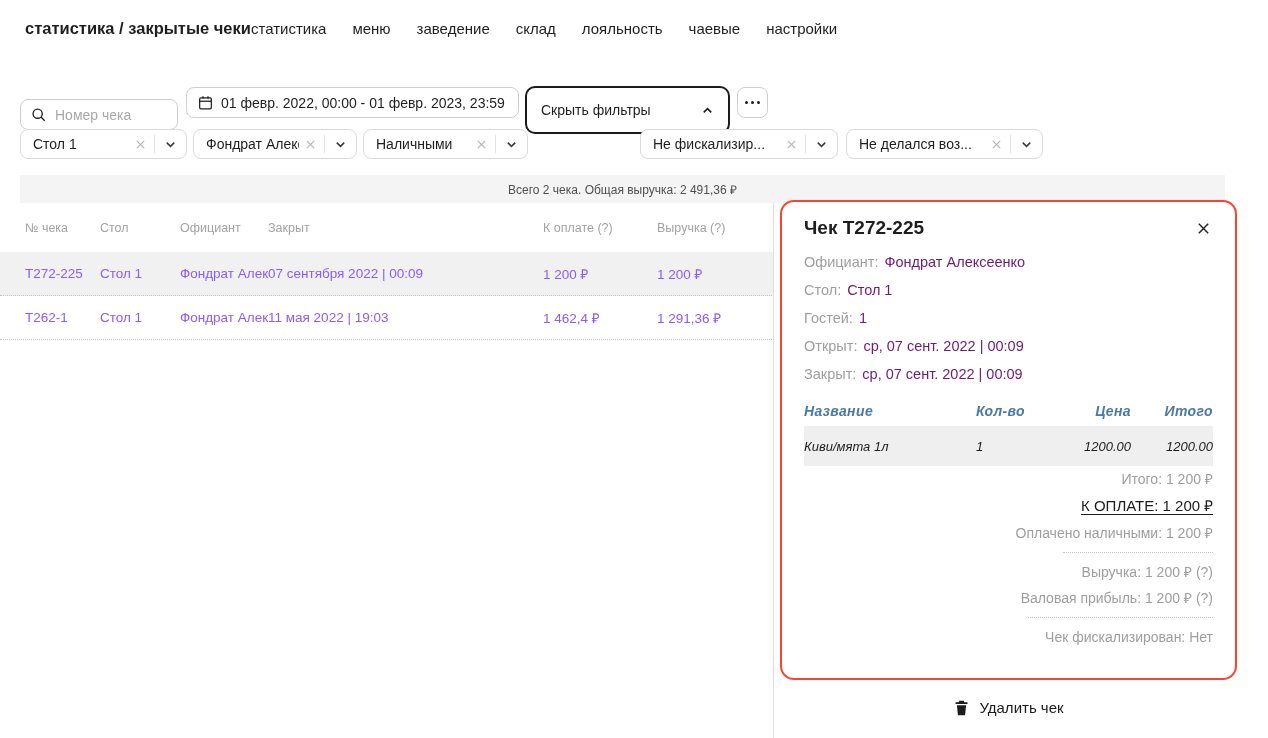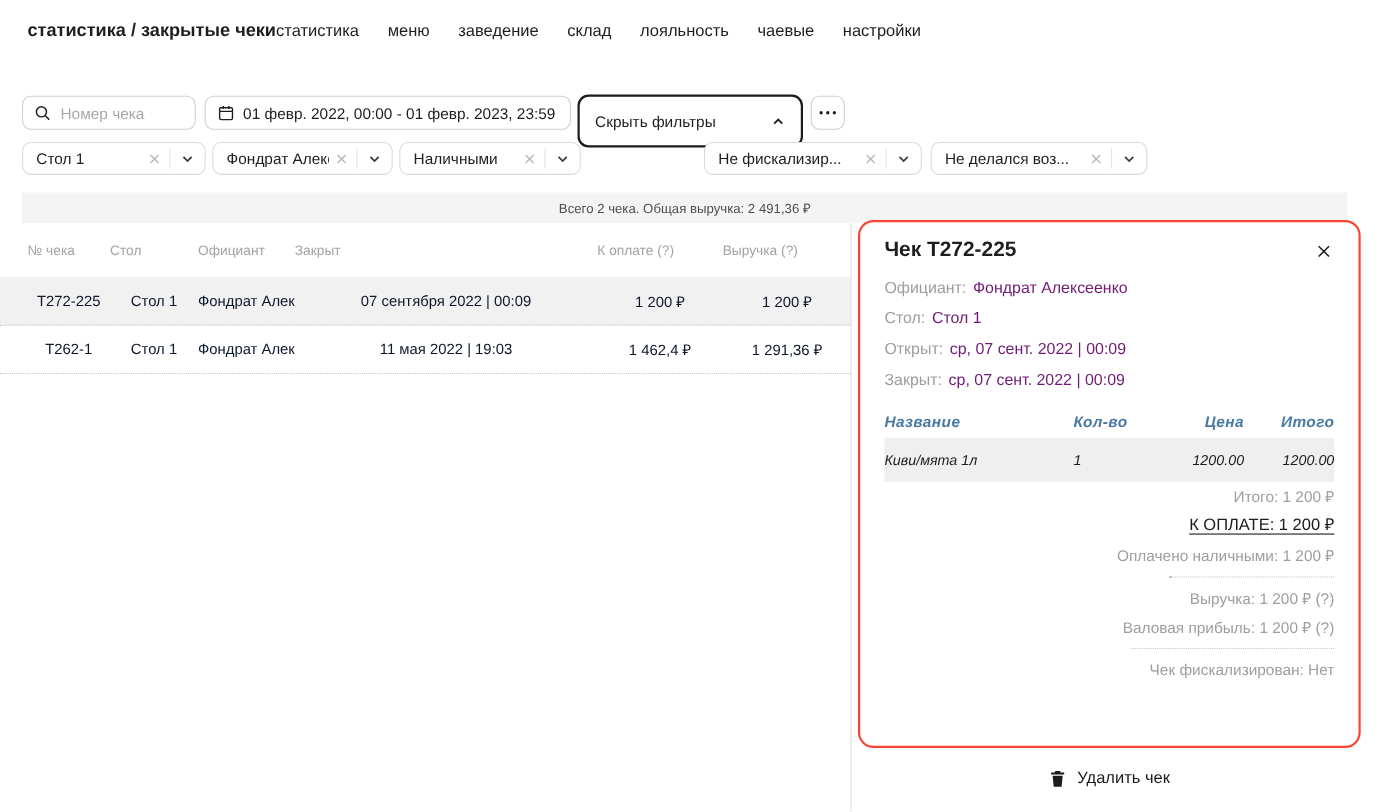--- a/index.html
+++ b/index.html
@@ -14,21 +14,21 @@
   .header { position:absolute; top:0; left:0; right:0; height:56px;
     display:flex; align-items:center; 
     padding:0 43px 0 25px; }
   .breadcrumb { font-size:16.5px; font-weight:700; }
   .topnav { display:flex; gap:26px; font-size:15px; }
   .topnav span { cursor:pointer; white-space:nowrap; }
 
   
   .ctrl { position:absolute; height:31px; border:1px solid #cfcfcf; border-radius:8px;
     background:#fff; display:flex; align-items:center; font-size:14px; }
-  .search-box { left:20px; top:87px; width:158px; padding:0 10px; gap:7px; }
+  .search-box { left:20px; top:99px; width:158px; padding:0 10px; gap:7px; }
   .search-box input { border:none; outline:none; width:100%; font-size:14px;
     font-family:inherit; color:#1e1e1e; background:transparent; }
   .search-box input::placeholder { color:#a8a8a8; }
   .date-btn { left:186px; top:87px; width:333px; padding:0 11px; gap:8px; cursor:pointer; white-space:nowrap; }
   .hide-btn { left:525px; top:86px; width:205px; height:48px; border:2px solid #1b1b1b;
     border-radius:10px; padding:0 14px; justify-content:space-between; cursor:pointer; }
   .more-btn { left:737px; top:87px; width:31px; height:31px; justify-content:center; cursor:pointer; }
   .dots-icon { display:flex; gap:2.5px; }
   .dots-icon i { width:3.5px; height:3.5px; border-radius:50%; background:#1e1e1e; }
 
@@ -48,21 +48,21 @@
   
   .summary-bar { position:absolute; left:20px; top:175px; width:1205px; height:28px;
     background:#f4f4f4; display:flex; align-items:center; justify-content:center;
     font-size:12px; color:#4f4f4f; }
 
   
   .rtable { position:absolute; left:0; top:203px; width:774px; }
   .rgrid { display:grid; grid-template-columns:75px 80px 88px 275px 114px 1fr;
     padding-left:25px; align-items:center; }
   .thead { height:49px; font-size:12.5px; color:#a3a3a3; }
-  .trow { height:44px; font-size:13.5px; color:#0f172a; border-bottom:1px dotted #c4c4c4; cursor:pointer;text-align:center; }
+  .trow { height:44px; font-size:13.5px; color:#8b5cf6; border-bottom:1px dotted #c4c4c4; cursor:pointer; }
   .trow.selected { background:#f1f1f1; }
   .cell-clip { white-space:nowrap; overflow:hidden; }
 
   .vdivider { position:absolute; left:773px; top:203px; width:1px; height:535px; background:#e0e0e0; }
 
   
   .panel { position:absolute; left:780px; top:200px; width:457px; height:480px;
     border:2px solid #fa4433; border-radius:14px; background:#fff;
     padding:15px 22px; overflow:hidden; }
   .panel-title-row { display:flex; justify-content:space-between; align-items:center;gap:16px; }
@@ -261,20 +261,23 @@
   </div>
 
   <div class="pfields">
     <div class="pfield">
       <span class="lab">Официант:</span><span class="val">Фондрат Алексеенко</span>
     </div>
     <div class="pfield">
       <span class="lab">Стол:</span><span class="val">Стол 1</span>
     </div>
     <div class="pfield">
+      <span class="lab">Гостей:</span><span class="val">1</span>
+    </div>
+    <div class="pfield">
       <span class="lab">Открыт:</span><span class="val">ср, 07 сент. 2022 | 00:09</span>
     </div>
     <div class="pfield">
       <span class="lab">Закрыт:</span><span class="val">ср, 07 сент. 2022 | 00:09</span>
     </div>
   </div>
 
   <div class="items">
     <div class="items-grid items-head">
       <span>Название</span>

